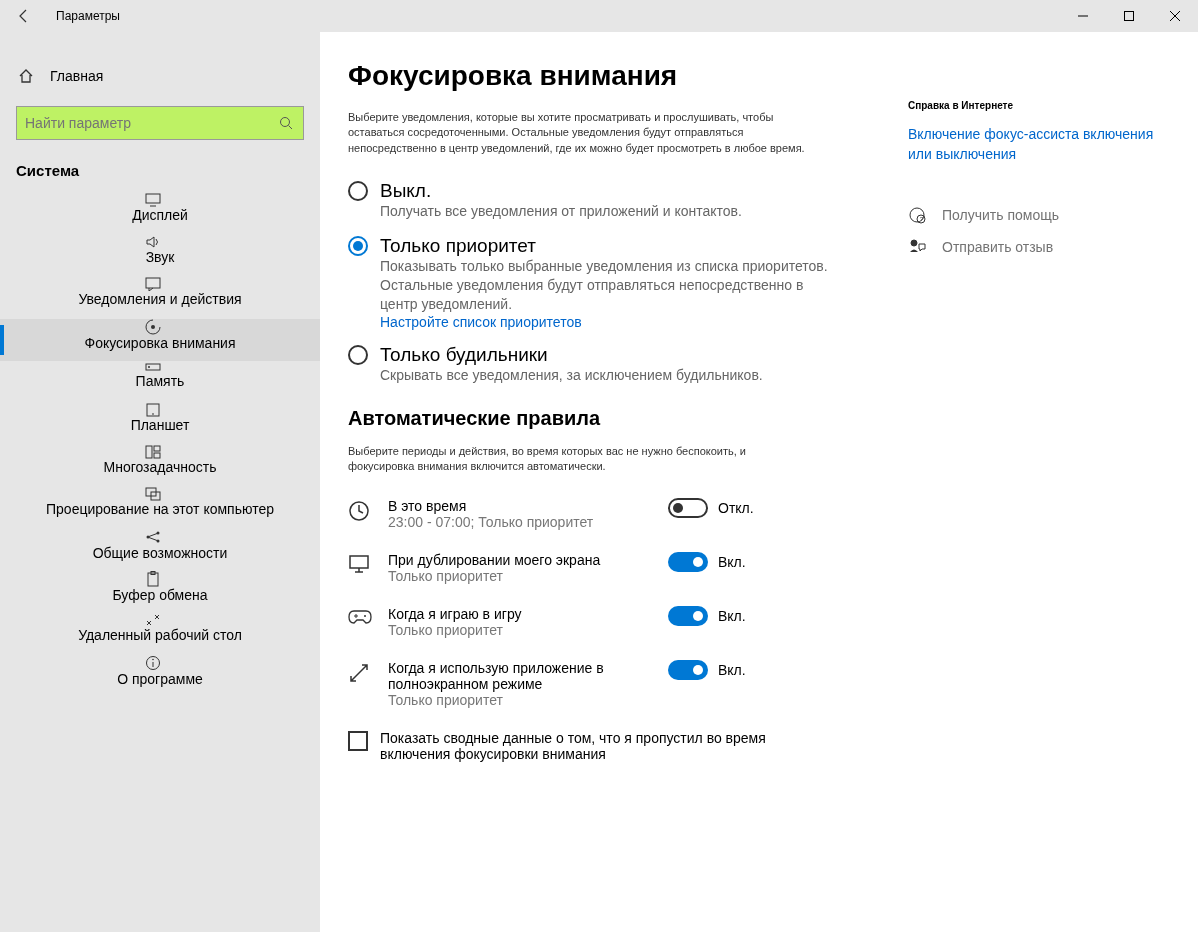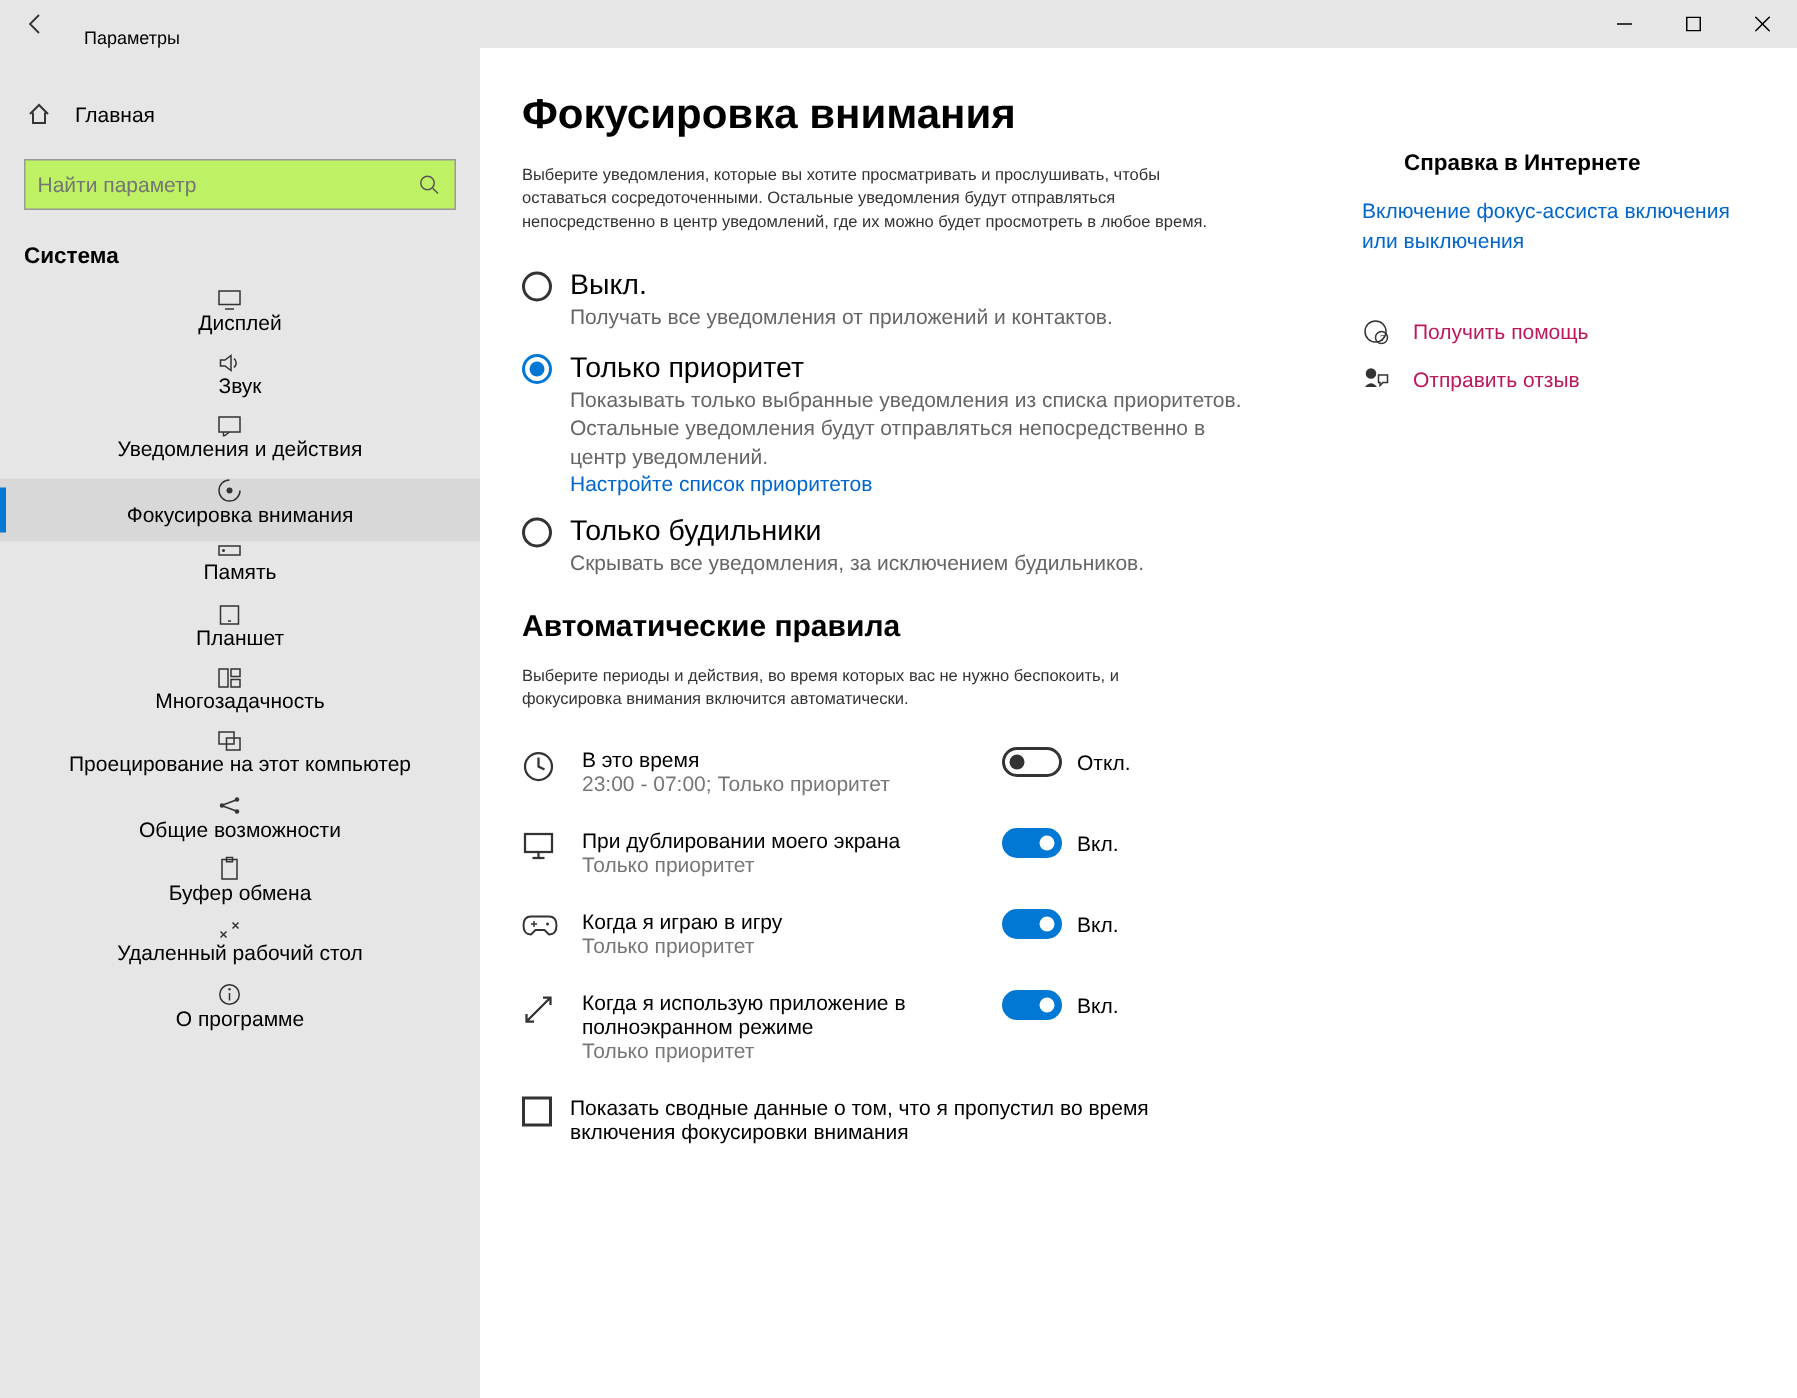--- a/index.html
+++ b/index.html
@@ -1,17 +1,17 @@
 <!DOCTYPE html>
 <html><head>
 <meta charset="utf-8">
 <style>
 * { margin:0; padding:0; box-sizing:border-box; font-family:"Segoe UI",Tahoma,sans-serif; }
 body { background:#fff; color:#000; font-size:14px; width:1198px; height:932px; overflow:hidden; }
-.titlebar { height:32px; display:flex; align-items:flex-end; background:#e6e6e6; }
+.titlebar { height:32px; display:flex; align-items:center; background:#e6e6e6; }
 .titlebar .back { width:48px; height:32px; display:flex; align-items:center; justify-content:center; }
 .titlebar .title { flex:0 0 auto; padding-left:8px; font-size:12px; }
 .titlebar .spacer { flex:1; }
 .titlebar .winbtn { width:46px; height:32px; display:flex; align-items:center; justify-content:center; }
 .container { display:flex; height:calc(932px - 32px); }
 .sidebar { width:320px; background:#e6e6e6; padding-top:24px; }
 .home { display:flex; align-items:center; padding:8px 16px; height:40px; cursor:default; }
 .home .icon { width:20px; display:flex; justify-content:center; margin-right:14px; }
 .home .label { font-size:14px; }
 .searchbox { margin:10px 16px 22px 16px; height:32px; border:1px solid #999; background:#bef264; display:flex; align-items:center; padding:16px 8px; }
@@ -43,25 +43,25 @@
 .rule .rsub { font-size:14px; color:#777; }
 .rule .toggle-wrap { display:flex; align-items:center; }
 .toggle { width:40px; height:20px; border-radius:10px; position:relative; margin-right:10px; }
 .toggle.off { border:2px solid #333; background:#fff; }
 .toggle.off::after { content:""; position:absolute; width:10px; height:10px; border-radius:50%; background:#333; left:3px; top:3px; }
 .toggle.on { background:#0078d4; }
 .toggle.on::after { content:""; position:absolute; width:10px; height:10px; border-radius:50%; background:#fff; right:5px; top:5px; }
 .toggle-label { font-size:14px; }
 .checkbox-row { display:flex; align-items:flex-start; max-width:480px; }
 .checkbox { width:20px; height:20px; border:2px solid #333; flex:0 0 20px; margin-right:12px; margin-top:1px; }
-.aside h3 { font-size:15px; font-weight:600; margin-bottom:14px;margin-left:28px; }
+.aside h3 { font-size:10px; font-weight:600; margin-bottom:14px; }
 .aside .alink { color:#0066cc; font-size:14px; display:block; line-height:1.4; margin-bottom:42px; cursor:pointer; }
 .aside .helprow { display:flex; align-items:center; margin-bottom:14px; }
 .aside .helprow .hicon { width:20px; margin-right:14px; color:#333; }
-.aside .helprow .hlabel { color:#be185d; font-size:14px; cursor:pointer; }
+.aside .helprow .hlabel { color:#737373; font-size:14px; cursor:pointer; }
 svg { display:block; }
 </style>
 </head>
 <body>
 
 <div class="titlebar">
   <div class="back">
     <svg width="16" height="16" viewBox="0 0 16 16">
         <path d="M10 2 L4 8 L10 14" stroke="#333" stroke-width="1.2" fill="none"></path>
       </svg>

